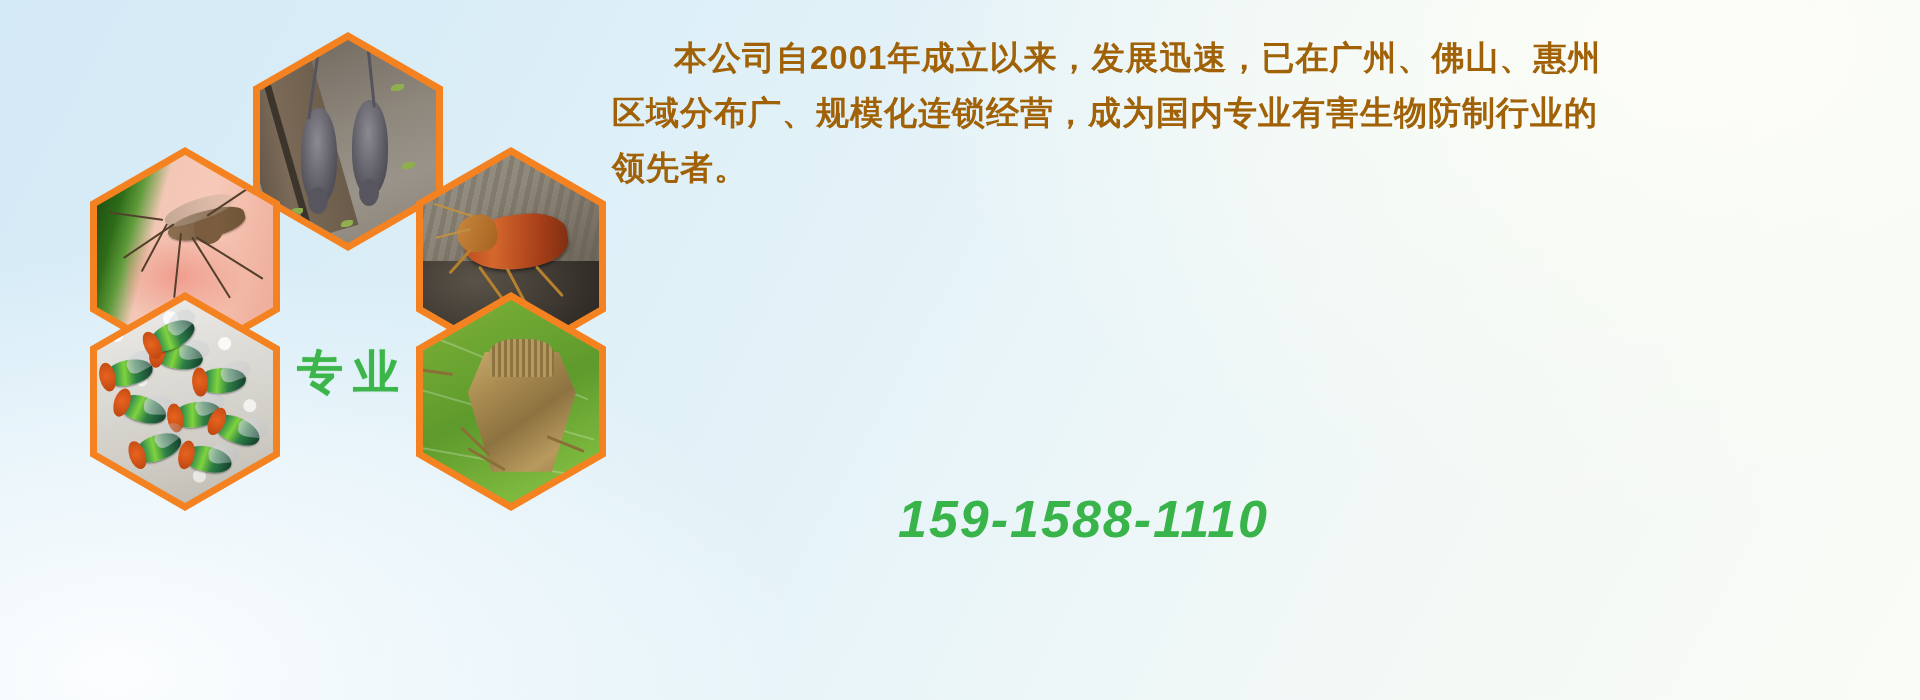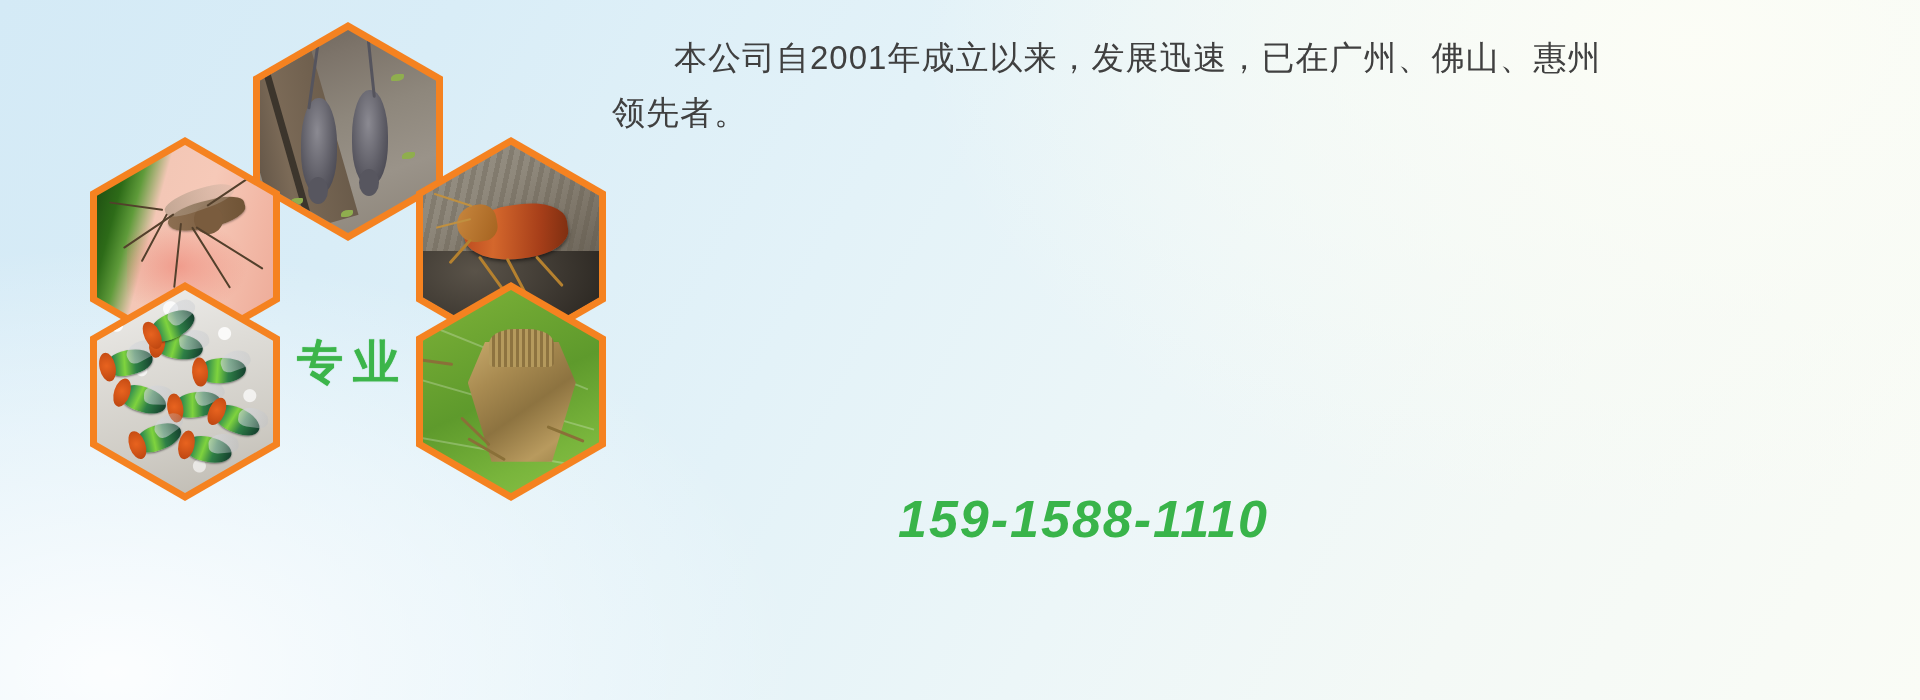--- a/index.html
+++ b/index.html
@@ -7,21 +7,21 @@
   body {
     font-family:"Liberation Sans","DejaVu Sans",sans-serif;
     position:relative;
     background:
       radial-gradient(ellipse 1100px 700px at 88% 6%, rgba(252,253,246,0.98) 0%, rgba(250,252,245,0.55) 38%, rgba(250,252,248,0.0) 70%),
       radial-gradient(ellipse 900px 560px at 6% 96%, rgba(255,255,255,0.92) 0%, rgba(252,254,255,0.45) 45%, rgba(255,255,255,0) 76%),
       linear-gradient(118deg, #d4eaf6 0%, #d9edf7 20%, #e3f2f8 42%, #ecf6f8 60%, #f4f9f6 78%, #fafcf6 100%);
   }
 
   
-  #hex-cluster { position:absolute; left:78px; top:6px; width:520px; height:560px; }
+  #hex-cluster { position:absolute; left:78px; top:16px; width:520px; height:560px; }
 
   .hex {
     position:absolute;
     width:190px; height:219px;
     clip-path:polygon(50% 0%, 100% 25%, 100% 75%, 50% 100%, 0% 75%, 0% 25%);
     background:#f58220;
     display:flex; align-items:center; justify-content:center;
   }
   .hex .inner {
     width:176px; height:203px;
@@ -119,23 +119,23 @@
       background:linear-gradient(145deg,#c6a96b 0%,#a98b51 28%,#8d7340 55%,#b89a5e 82%,#9a8047 100%);
       clip-path:polygon(16% 0%, 84% 0%, 100% 34%, 78% 100%, 22% 100%, 0% 34%);
       box-shadow:0 2px 5px rgba(0,0,0,.35); }
   .sc-bug .scut { position:absolute; left:38%; top:20%; width:36%; height:18%;
       background:repeating-linear-gradient(90deg,#b59a5d 0 3px,#8d7340 3px 6px); border-radius:40% 40% 10% 10%; }
   .sc-bug .bleg { position:absolute; background:#8a7038; height:3px; border-radius:3px; transform-origin:left center; }
 
   
   #copy-block { position:absolute; left:612px; top:30px; width:1296px; }
   .para-line {
-    color:#404040;
+    color:#a16207;
     font-size:33px;
-    font-weight:normal;
+    font-weight:bold;
     line-height:55px;
     letter-spacing:1px;
     white-space:nowrap;
   }
   .para-line.first { text-indent:62px; }
 
   #contact-block { position:absolute; left:612px; top:478px; width:1296px; }
   .contact-line {
     color:#39b44a;
     font-weight:bold;
@@ -270,18 +270,19 @@
         <div class="bleg" style="left:26%; top:72%; width:24%; transform:rotate(30deg);"></div>
         <div class="bleg" style="left:70%; top:66%; width:22%; transform:rotate(22deg);"></div>
         <div class="bleg" style="left:18%; top:36%; width:18%; transform:rotate(188deg);"></div>
       </div>
     </div>
   </div>
 </div>
 
 <div id="copy-block">
   <div class="para-line first">本公司自2001年成立以来，发展迅速，已在广州、佛山、惠州</div>
+  <div class="para-line">区域分布广、规模化连锁经营，成为国内专业有害生物防制行业的</div>
   <div class="para-line">领先者。</div>
 </div>
 
 <div id="contact-block">
   <div class="contact-line second">159-1588-1110</div>
 </div>
 
 </body></html>

